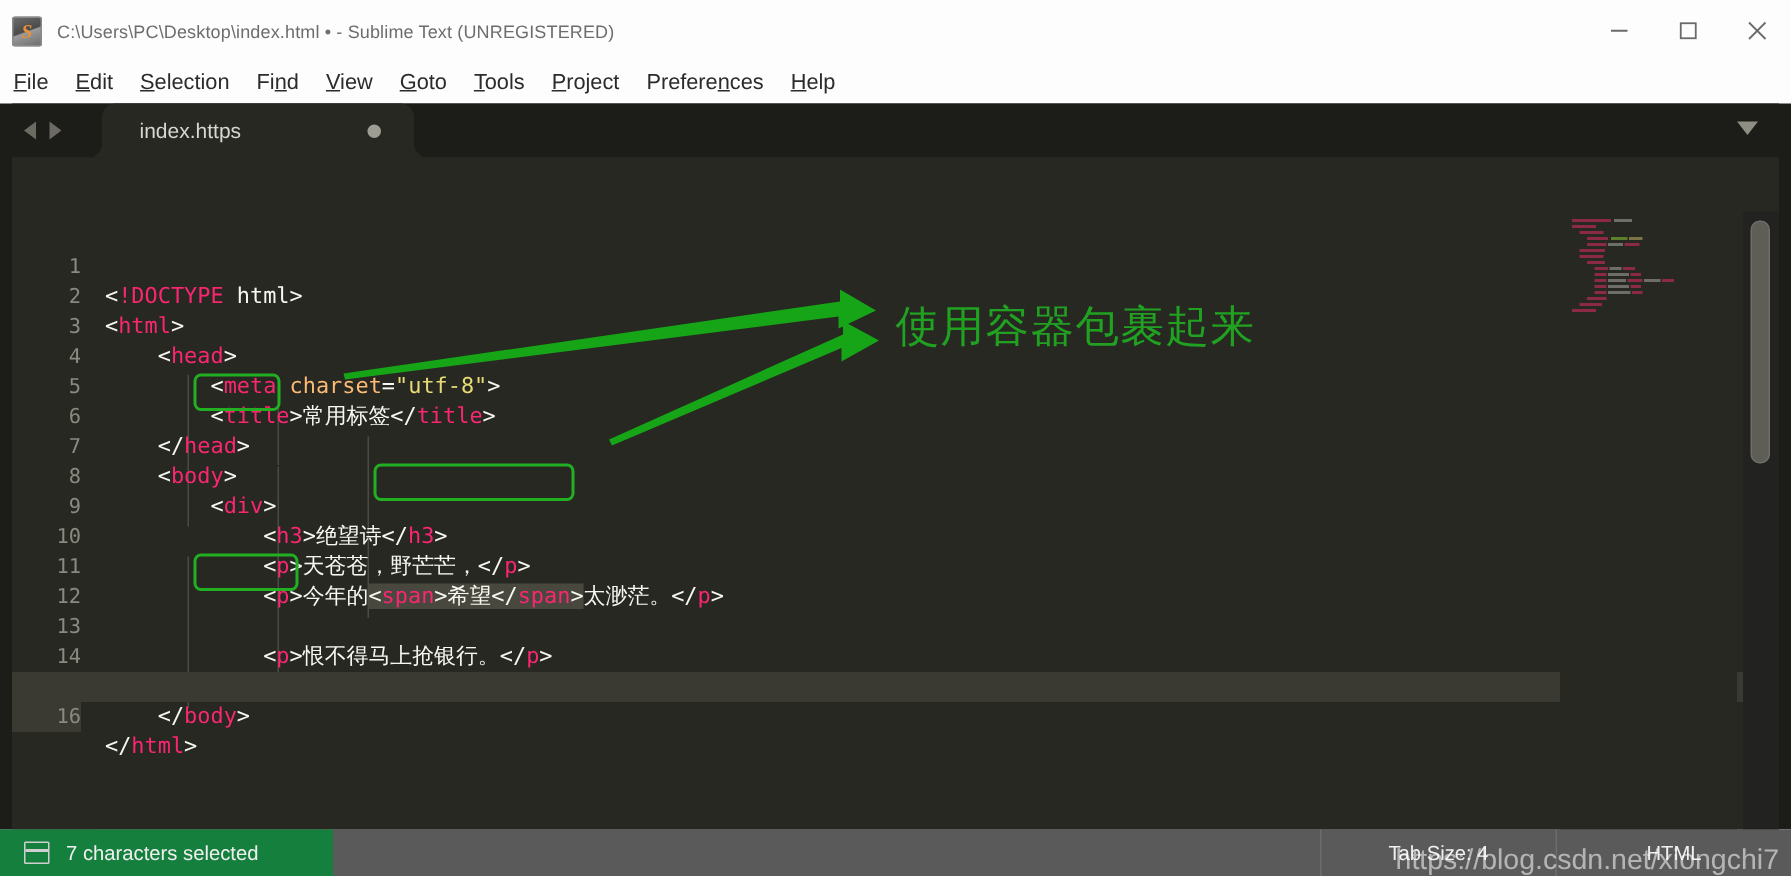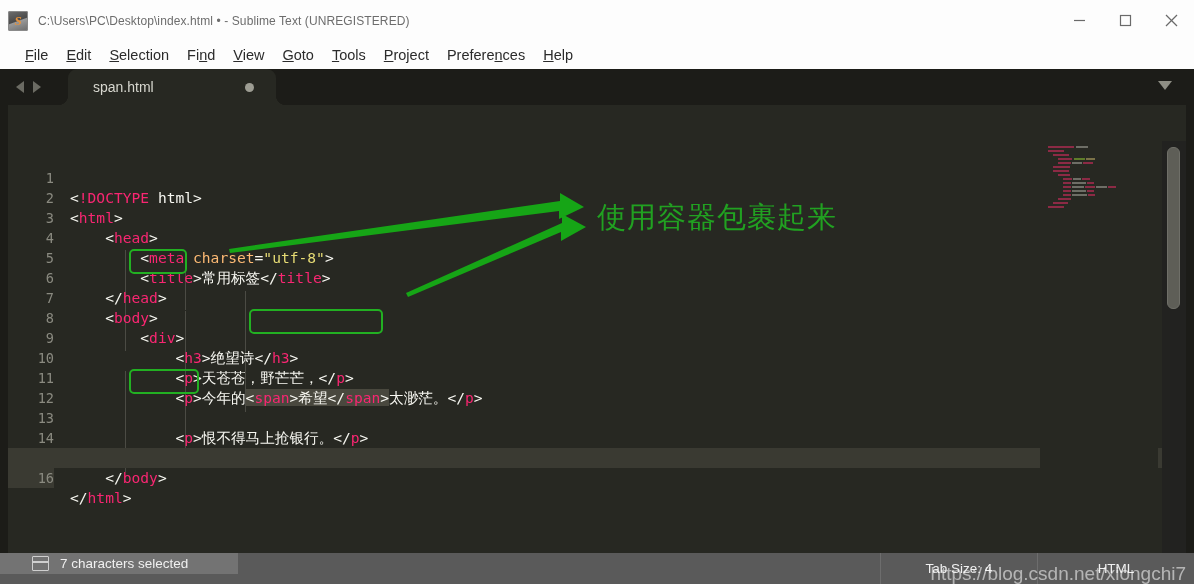--- a/index.html
+++ b/index.html
@@ -36,21 +36,21 @@
   .winbtns{position:absolute;right:0;top:0;height:41px;display:flex;}
   .winbtn{
     width:46px;height:41px;display:flex;align-items:center;justify-content:center;
     color:#5a5a5a;
   }
   .winbtn svg{display:block;}
 
   
   .menubar{
     position:absolute;left:0;top:41px;width:1162px;height:28px;
-    background:#fdfdfd;display:flex;align-items:center;padding-left:16px;
+    background:#fdfdfd;display:flex;align-items:center;padding-left:0;
     box-sizing:border-box;
   }
   .menuitem{
     font-size:14.5px;color:#2b2b2b;padding:2px 9px;white-space:nowrap;
   }
   .menuitem .mn{text-decoration:underline;}
 
   
   .st-body{
     position:absolute;left:8px;top:69px;width:1178px;height:484px;
@@ -167,22 +167,22 @@
   .vscroll-track{
     position:absolute;right:0px;top:36px;width:24px;height:448px;background:#222220;
   }
 
   
   .statusbar{
     position:absolute;left:0;bottom:0;width:1194px;height:31px;
     background:#5a5a5a;display:flex;align-items:center;
   }
   .sb-left{
-    position:absolute;left:0;top:0;height:21px;width:222px;background:#737373;
-    display:flex;align-items:center;padding-left:16px;
+    position:absolute;left:0;top:0;height:31px;width:222px;background:#15803d;
+    display:flex;align-items:center;
   }
   .sb-iconbox{
     width:15px;height:13px;border:1.5px solid #cfcfcf;border-radius:1px;
     margin-left:16px;margin-right:11px;position:relative;
   }
   .sb-iconbox::after{
     content:"";position:absolute;left:0;right:0;top:4px;height:1.5px;background:#cfcfcf;
   }
   .sb-text{color:#f0f0f0;font-size:13.5px;white-space:nowrap;}
   .sb-right{
@@ -251,21 +251,21 @@
   <div class="right-rail"></div>
 
   <div class="st-body">
 
     <div class="tabstrip">
       <div class="navarrows">
         <div class="tri tri-l"></div>
         <div class="tri tri-r"></div>
       </div>
       <div class="tab">
-        <span class="tab-label">span.html</span>
+        <span class="tab-label">index.https</span>
         <span class="tab-dirty"></span>
       </div>
       <div class="tab-menu"></div>
     </div>
 
     <div class="editor">
       <div class="gutter"></div>
 
       <div class="guide" style="left:117px;top:145px;height:101px;"></div>
       <div class="guide" style="left:117px;top:266px;height:101px;"></div>

